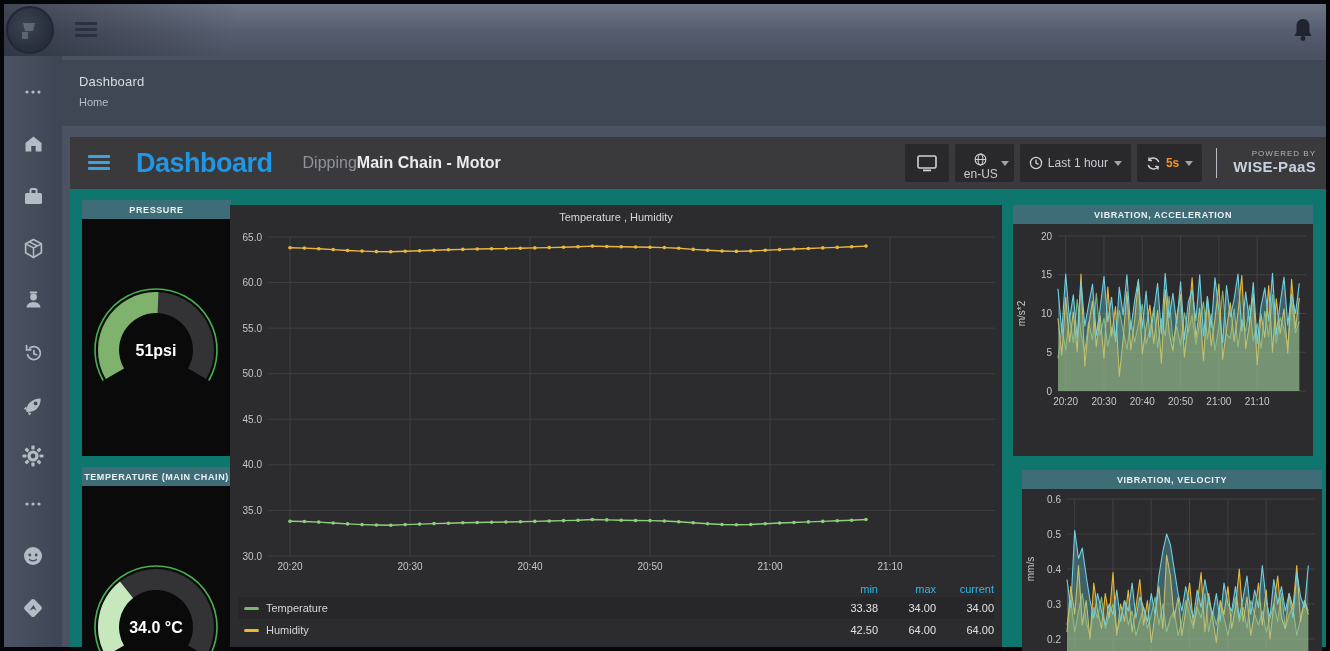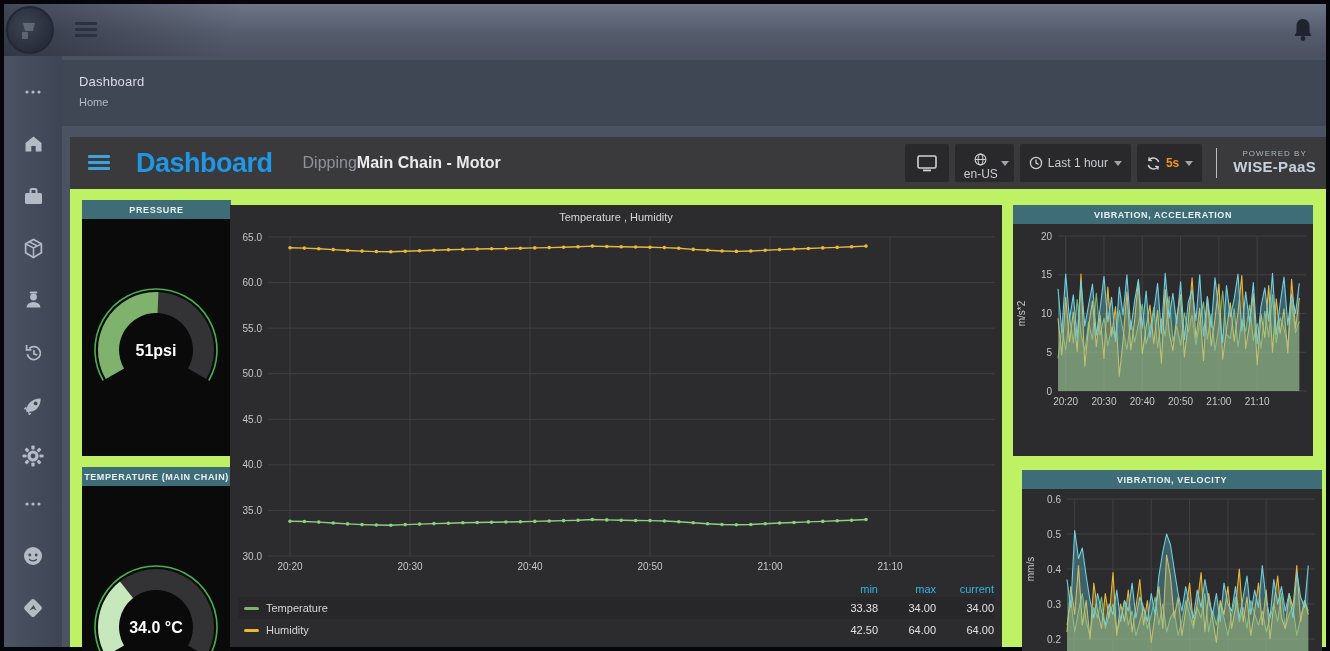--- a/index.html
+++ b/index.html
@@ -41,25 +41,25 @@
   .eh-title .pfx{color:#8f9399;}
   .eh-title .ttl{color:#ececec;font-weight:bold;}
   .eh-controls{display:flex;align-items:center;gap:6px;margin-right:10px;flex:0 0 auto;}
   .ctl-btn{background:#29292c;height:38px;border-radius:2px;display:flex;align-items:center;justify-content:center;
     color:#c9ccd1;font-size:12px;cursor:pointer;padding:0 9px;box-sizing:border-box;}
   .ctl-col{flex-direction:column;gap:1px;padding:8px 16px 0 9px;position:relative;}
   .caret{width:0;height:0;border-left:4px solid transparent;border-right:4px solid transparent;border-top:5px solid #9fa4ab;margin-left:6px;}
   .caret-abs{position:absolute;right:5px;top:17px;margin:0;}
   .refresh-int{color:#f6921e;font-weight:bold;margin-left:5px;}
   .eh-divider{width:1px;height:30px;background:#cfd5de;opacity:.85;margin:0 10px 0 8px;}
-  .powered{line-height:1.1;text-align:center;}
+  .powered{line-height:1.1;text-align:right;}
   .powered .p1{font-size:8px;letter-spacing:1px;color:#aeb6c3;}
   .powered .p2{font-size:15px;font-weight:bold;color:#c7d0dd;letter-spacing:.3px;}
 
-  .embed-body{position:absolute;left:0;right:0;top:52px;bottom:0;background:#bef264;}
+  .embed-body{position:absolute;left:0;right:0;top:52px;bottom:0;background:#0f766e;}
 
   
   .panel{position:absolute;box-sizing:border-box;}
   .panel-dark{background:#0a0a0b;}
   .panel-chart{background:#2c2c2e;}
   .teal-head{height:19px;background:#3e6d78;color:#e8f0f2;font-size:9px;font-weight:bold;letter-spacing:.6px;
     display:flex;align-items:center;justify-content:center;cursor:pointer;}
   .p-pressure{left:12px;top:11px;width:149px;height:256px;}
   .p-temp{left:12px;top:278px;width:149px;height:240px;}
   .p-main{left:160px;top:16px;width:772px;height:442px;}

